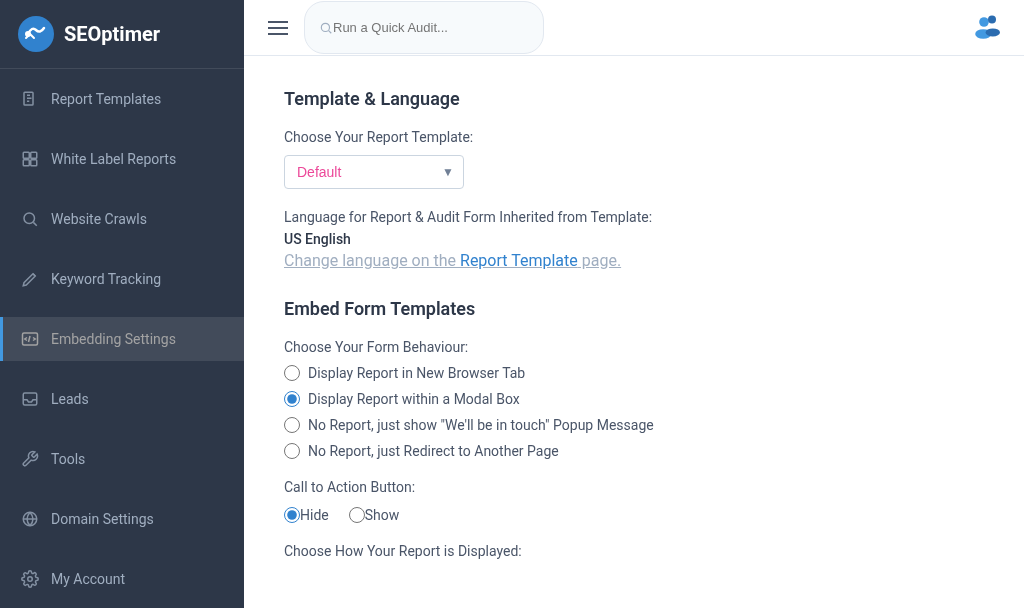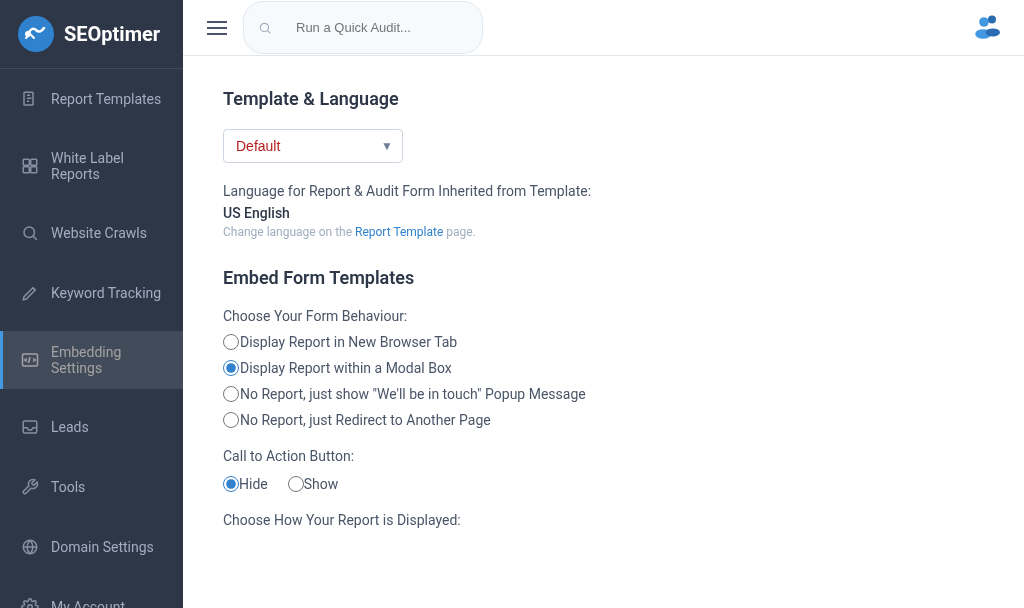--- a/index.html
+++ b/index.html
@@ -1,20 +1,20 @@
 <!DOCTYPE html>
 <html><head>
   <meta charset="utf-8">
   <style>
     * { box-sizing: border-box; margin: 0; padding: 0; }
     body { font-family: -apple-system, BlinkMacSystemFont, 'Segoe UI', Roboto, sans-serif; display: flex; height: 608px; overflow: hidden; background: #f5f5f5; }
 
     
     .sidebar {
-      width: 183px;
+      width: 244px;
       background: #2d3748;
       color: #fff;
       display: flex;
       flex-direction: column;
       flex-shrink: 0;
       height: 608px;
       overflow-y: auto;
     }
     .sidebar-logo {
       display: flex;
@@ -94,21 +94,21 @@
       height: 2px;
       background: #4a5568;
     }
     .search-bar {
       display: flex;
       align-items: flex-end;
       background: #f7fafc;
       border: 1px solid #e2e8f0;
       border-radius: 20px;
       padding: 18px 14px;
-      gap: 24px;
+      gap: 0;
       flex: 0 0 240px;
     }
     .search-bar input {
       border: none;
       background: transparent;
       outline: none;
       font-size: 13px;
       color: #718096;
       width: 160px;
     }
@@ -143,21 +143,21 @@
       display: inline-block;
       margin-bottom: 20px;
     }
     .select-wrapper select {
       appearance: none;
       background: #fff;
       border: 1px solid #cbd5e0;
       border-radius: 4px;
       padding: 8px 36px 8px 12px;
       font-size: 14px;
-      color: #b91c1c;
+      color: #ec4899;
       cursor: pointer;
       width: 180px;
       outline: none;
     }
     .select-arrow {
       position: absolute;
       right: 10px;
       top: 50%;
       transform: translateY(-50%);
       pointer-events: none;
@@ -172,33 +172,34 @@
       color: #4a5568;
       margin-bottom: 6px;
     }
     .lang-value {
       font-size: 14px;
       color: #2d3748;
       font-weight: 500;
       margin-bottom: 4px;
     }
     .lang-hint {
-      font-size: 12px;
+      font-size: 16px;
       color: #a0aec0;
+      text-decoration: underline;
     }
     .lang-hint a {
       color: #3182ce;
       text-decoration: none;
     }
 
     
     .form-option {
       display: flex;
       align-items: center;
-      gap: 1px;
+      gap: 8px;
       margin-bottom: 10px;
       font-size: 14px;
       color: #4a5568;
       cursor: pointer;
     }
     .form-option input[type="radio"] {
       width: 16px;
       height: 16px;
       cursor: pointer;
       accent-color: #3182ce;
@@ -350,20 +351,21 @@
         <ellipse cx="26" cy="28" rx="9" ry="5" fill="#2b6cb0"></ellipse>
       </svg>
     </div>
   </header>
 
   <div class="content">
 
     
     <h2 class="section-title">Template &amp; Language</h2>
 
+    <p class="field-label">Choose Your Report Template:</p>
     <div class="select-wrapper">
       <select>
         <option>Default</option>
         <option>Template 1</option>
         <option>Template 2</option>
       </select>
       <span class="select-arrow">▼</span>
     </div>
 
     <div class="lang-section">

